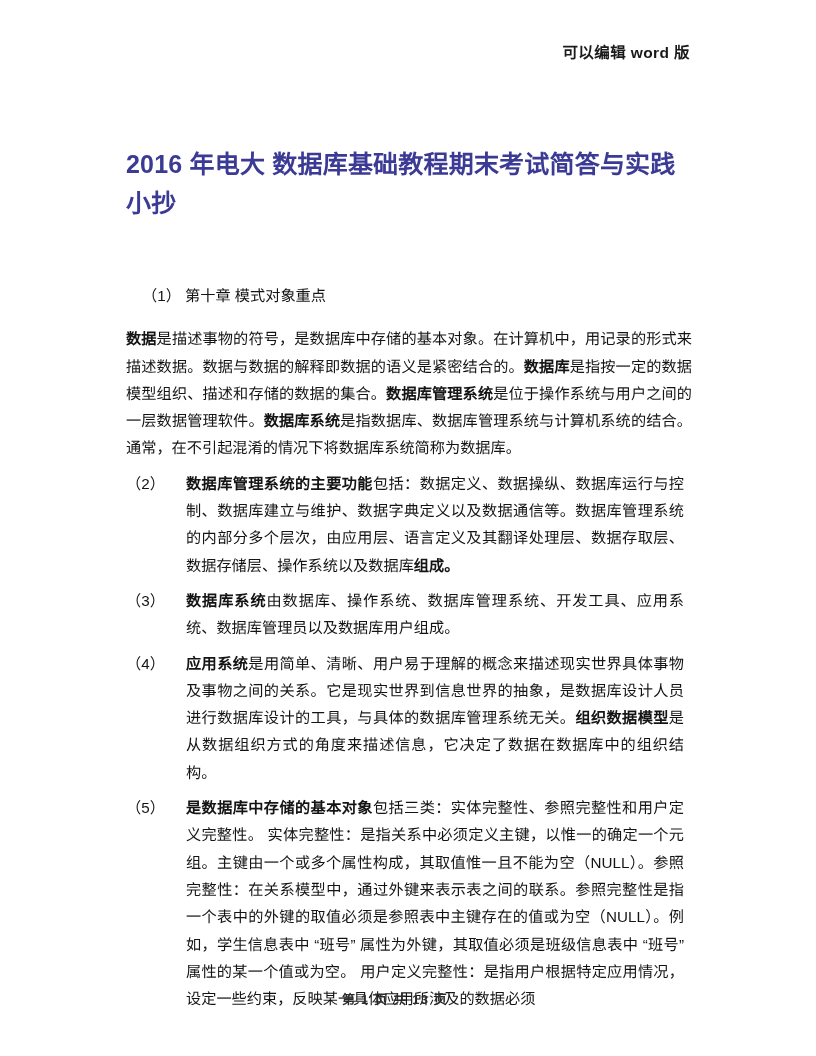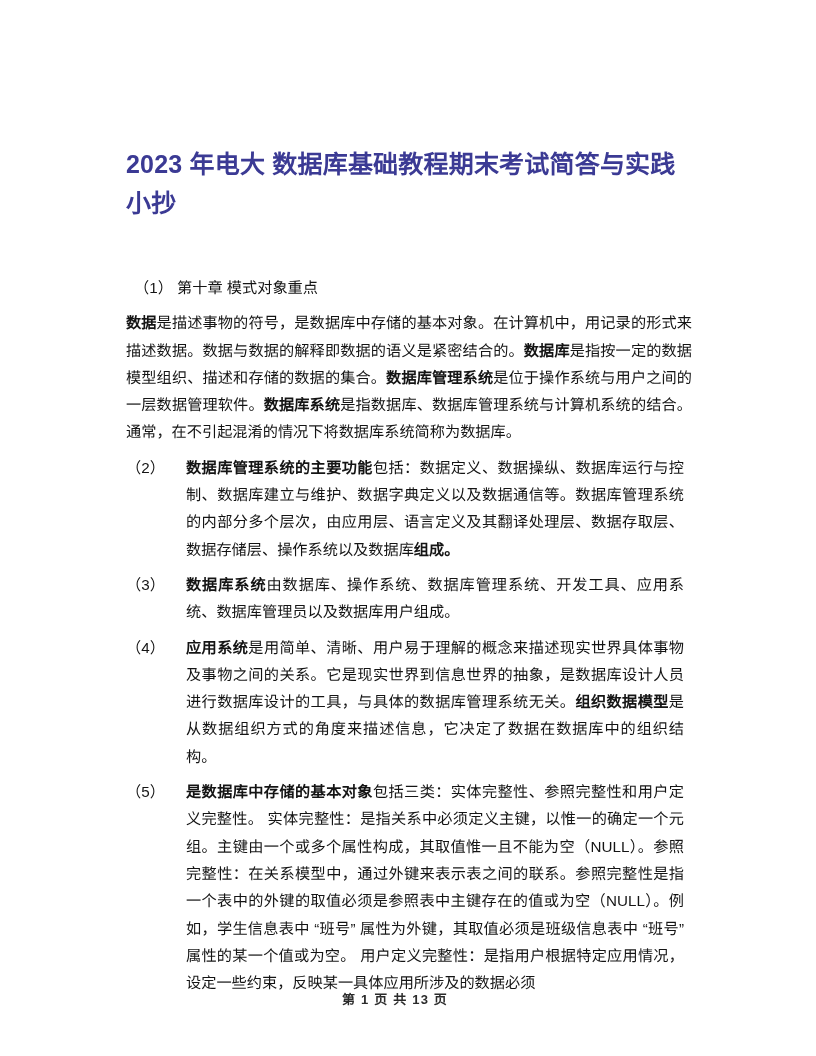--- a/index.html
+++ b/index.html
@@ -63,21 +63,21 @@
     text-justify: inter-ideograph;
   }
 
   .item {
     margin: 0;
     padding: 0;
   }
 
   
   .item-plain .marker-line {
-    margin: 8px;
+    margin: 16px;
     white-space: nowrap;
   }
   .item-plain .body {
     margin: 0;
     text-indent: 0;
   }
 
   
   .item-hang {
     position: relative;
@@ -110,22 +110,23 @@
     color: #2b2b2b;
     letter-spacing: 1.2px;
     font-weight: bold;
   }
 </style>
 </head>
 <body>
 
 <div class="page">
 
+  <div class="page-header">可以编辑 word 版</div>
 
-  <h1 class="doc-title">2023 年电大  数据库基础教程期末考试简答与实践小抄</h1>
+  <h1 class="doc-title">2016 年电大  数据库基础教程期末考试简答与实践小抄</h1>
 
   <div class="content">
     <div id="items-root">
         <div class="item item-plain">
           <div class="marker-line"><span>（1）</span><span> 第十章  模式对象重点</span></div>
           <div class="body"><b>数据</b><span>是描述事物的符号，是数据库中存储的基本对象。在计算机中，用记录的形式来描述数据。数据与数据的解释即数据的语义是紧密结合的。</span><b>数据库</b><span>是指按一定的数据模型组织、描述和存储的数据的集合。</span><b>数据库管理系统</b><span>是位于操作系统与用户之间的一层数据管理软件。</span><b>数据库系统</b><span>是指数据库、数据库管理系统与计算机系统的结合。通常，在不引起混淆的情况下将数据库系统简称为数据库。</span></div>
         </div>
         <div class="item item-hang">
           <span class="marker">（2）</span>
           <div class="body"><b>数据库管理系统的主要功能</b><span>包括：数据定义、数据操纵、数据库运行与控制、数据库建立与维护、数据字典定义以及数据通信等。数据库管理系统的内部分多个层次，由应用层、语言定义及其翻译处理层、数据存取层、数据存储层、操作系统以及数据库</span><b>组成。</b></div>

